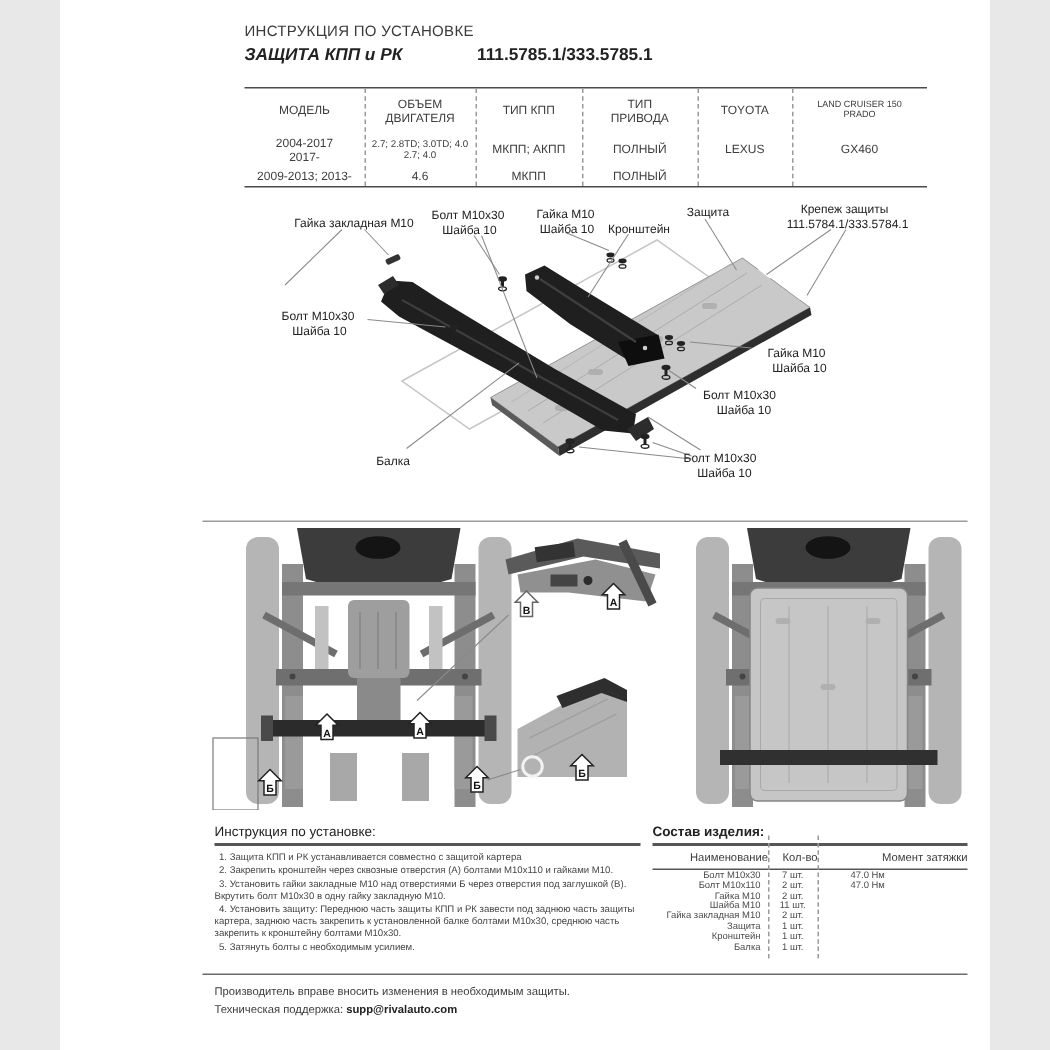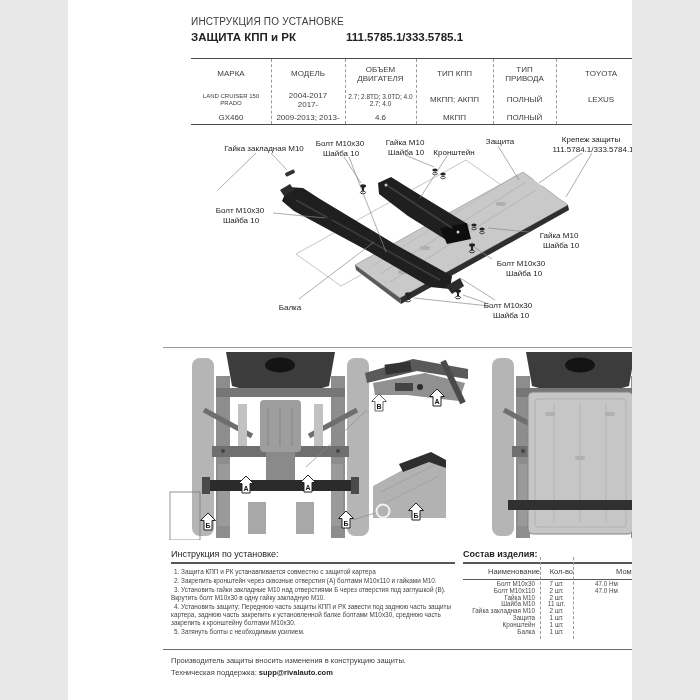--- a/index.html
+++ b/index.html
@@ -1,24 +1,24 @@
 <!DOCTYPE html>
 <html><head>
 <meta charset="utf-8">
 <style>
   html,body{margin:0;padding:0;background:#e8e8e8;}
   .page{
-    position:relative;width:564px;height:700px;background:#ffffff;
+    position:relative;width:620px;height:700px;background:#ffffff;
     font-family:"Liberation Sans","DejaVu Sans",sans-serif;color:#2e2e2e;
     overflow:hidden;margin:0 auto;
   }
   .abs{position:absolute;}
   
   .hdr-line1{left:123px;top:16px;font-size:10px;letter-spacing:.2px;color:#3a3a3a;}
-  .hdr-line2{left:123px;top:31px;font-size:11.5px;font-weight:bold;color:#222;}
+  .hdr-line2{left:123px;top:31px;font-size:11.5px;font-weight:bold;color:#222;font-style:italic;}
   .hdr-part{left:278px;top:31px;font-size:11.5px;font-weight:bold;color:#222;}
   
   .fit{left:123px;top:58px;width:455px;height:65px;border-top:1.5px solid #4a4a4a;border-bottom:1.5px solid #4a4a4a;}
   .fit .vdash{position:absolute;top:0;bottom:0;width:0;border-left:1px dashed #9a9a9a;}
   .fit-grid{position:absolute;left:0;top:0;width:455px;height:100%;display:grid;
     grid-template-columns:80px 74px 71px 77px 63px 90px;grid-template-rows:30px 22px 13px;}
   .fc{display:flex;flex-direction:column;align-items:center;justify-content:center;text-align:center;line-height:1.15;}
   .fh{font-size:8px;color:#3d3d3d;}
   .fv{font-size:8px;color:#3d3d3d;}
   .fsmall{font-size:6px;}
@@ -61,23 +61,20 @@
   <div class="abs hdr-part">111.5785.1/333.5785.1</div>
 
   <div class="abs fit">
     <div class="vdash" style="left:80px"></div>
     <div class="vdash" style="left:154px"></div>
     <div class="vdash" style="left:225px"></div>
     <div class="vdash" style="left:302px"></div>
     <div class="vdash" style="left:365px"></div>
     <div class="fit-grid">
 
-      <div class="fc fh">
-          <span>МАРКА</span>
-        </div>
       <div class="fc fh">
           <span>МОДЕЛЬ</span>
         </div>
       <div class="fc fh">
           <span>ОБЪЕМ</span>
           <span>ДВИГАТЕЛЯ</span>
         </div>
       <div class="fc fh">
           <span>ТИП КПП</span>
         </div>
@@ -395,19 +392,19 @@
           <span class="cn">Балка</span>
           <span class="cq">1 шт.</span>
           <span class="ct"></span>
         </div>
     </div>
     <div class="comp-vdash" style="left:77px;top:8px;height:82px"></div>
     <div class="comp-vdash" style="left:110px;top:8px;height:82px"></div>
   </div>
 
   <div class="abs footrule"></div>
-  <div class="abs foot1">Производитель защиты вносить изменения в конструкцию защиты.</div>
+  <div class="abs foot1">Производитель вправе вносить изменения в необходимым защиты.</div>
   <div class="abs foot2">
     <span>Техническая поддержка:</span>
     <b>supp@rivalauto.com</b>
   </div>
 
 </div>
 
 </body></html>

